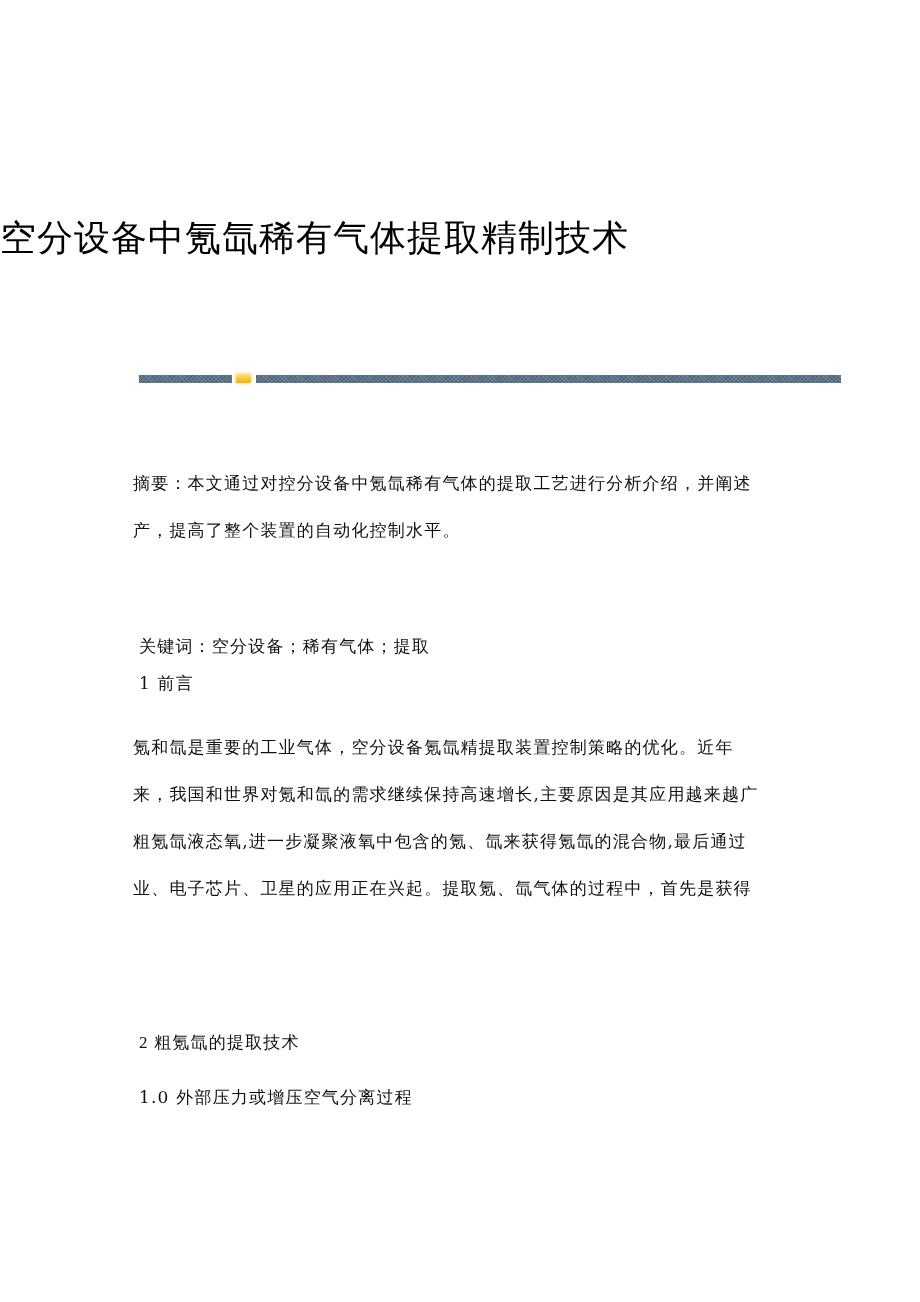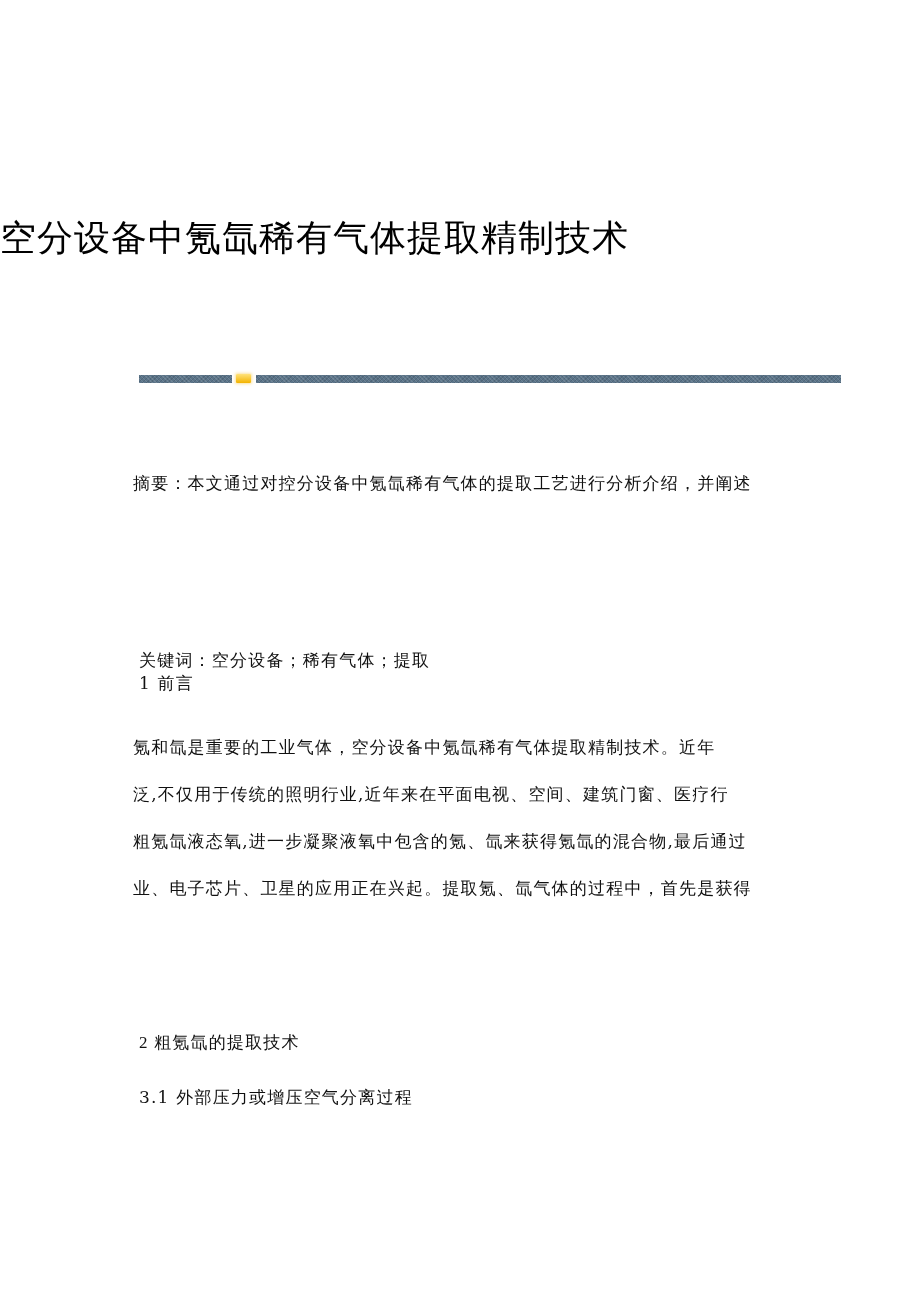--- a/index.html
+++ b/index.html
@@ -94,30 +94,31 @@
   <div class="doc-title">空分设备中氪氙稀有气体提取精制技术</div>
 
   <div class="divider">
     <div class="seg seg-left"></div>
     <div class="ornament"></div>
     <div class="seg seg-right"></div>
   </div>
 
   <p class="para" style="top: 460px;">
     <span class="line">摘要：本文通过对控分设备中氪氙稀有气体的提取工艺进行分析介绍，并阐述</span>
+    <span class="line">产，提高了整个装置的自动化控制水平。</span>
   </p>
 
-  <div class="heading" style="top: 648px;">关键词：空分设备；稀有气体；提取</div>
+  <div class="heading" style="top: 634px;">关键词：空分设备；稀有气体；提取</div>
 
   <div class="heading" style="top: 671px;">1 前言</div>
 
   <p class="para" style="top: 724px;">
-    <span class="line">氪和氙是重要的工业气体，空分设备中氪氙稀有气体提取精制技术。近年</span>
-    <span class="line">泛,不仅用于传统的照明行业,近年来在平面电视、空间、建筑门窗、医疗行</span>
+    <span class="line">氪和氙是重要的工业气体，空分设备氪氙精提取装置控制策略的优化。近年</span>
+    <span class="line">来，我国和世界对氪和氙的需求继续保持高速增长,主要原因是其应用越来越广</span>
     <span class="line">粗氪氙液态氧,进一步凝聚液氧中包含的氪、氙来获得氪氙的混合物,最后通过</span>
     <span class="line">业、电子芯片、卫星的应用正在兴起。提取氪、氙气体的过程中，首先是获得</span>
   </p>
 
   <div class="heading" style="top: 1031px; font-family: Liberation Serif, serif;">2 粗氪氙的提取技术</div>
 
-  <div class="heading" style="top: 1085px;">3.1 外部压力或增压空气分离过程</div>
+  <div class="heading" style="top: 1085px;">1.0 外部压力或增压空气分离过程</div>
 
 </div>
 
 </body></html>

